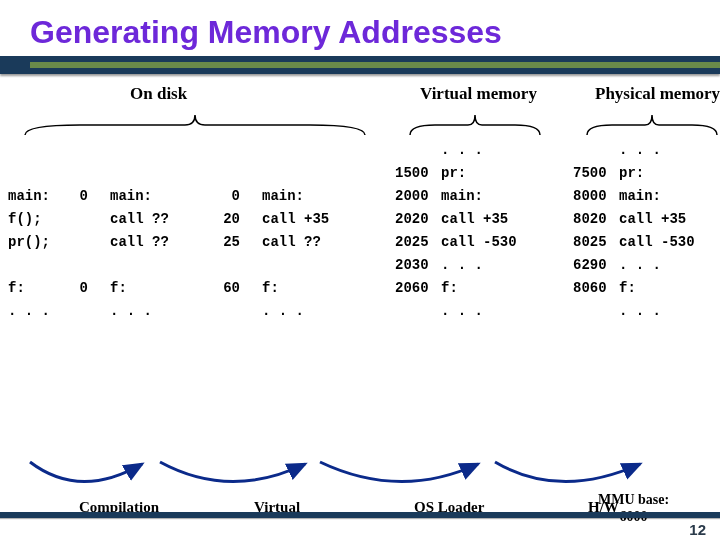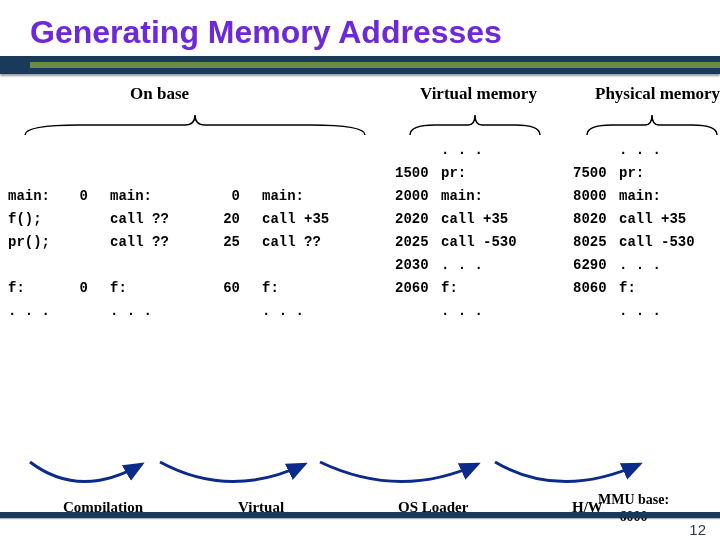--- a/index.html
+++ b/index.html
@@ -77,21 +77,21 @@
   .gap { height: 23px; }
 
   .stages {
     position: absolute;
     top: 415px;
     width: 720px;
     font-family: "Comic Sans MS", cursive;
     font-size: 15px;
     font-weight: bold;
   }
-  .stg { position: absolute; white-space: nowrap; }
+  .stg { position: absolute; white-space: nowrap; margin-left: 16px; }
   .stg-comp { left: 63px; }
   .stg-link { left: 238px; }
   .stg-load { left: 398px; }
   .stg-hw   { left: 572px; }
   .mmu {
     position: absolute;
     left: 598px;
     top: 408px;
     font-family: Liberation Serif, serif;
     font-weight: bold;
@@ -107,36 +107,36 @@
     width: 720px;
     height: 6px;
     background: #1a3a5a;
     box-shadow: 0 1px 1px rgba(0,0,0,0.3);
   }
   .pagenum {
     position: absolute;
     right: 14px;
     bottom: 2px;
     font-size: 15px;
-    font-weight: normal;
+    font-weight: bold;
     color: #2a3a4a;
   }
   .arrow-svg { position: absolute; top: 372px; left: 0; pointer-events: none; }
 </style>
 </head>
 <body>
 
 <div class="title">Generating Memory Addresses</div>
 <div class="divider-bar">
     <div class="inner"></div>
   </div>
 
 <div class="content">
   <div class="heads">
-    <div class="hd-ondisk">On base</div>
+    <div class="hd-ondisk">On disk</div>
     <div class="hd-virt">Virtual memory</div>
     <div class="hd-phys">Physical memory</div>
   </div>
 
   <svg class="brace" style="left:20px;top:26px" width="350" height="30">
     <path d="M5 25 Q5 15 60 15 L165 15 Q175 15 175 5 Q175 15 185 15 L290 15 Q345 15 345 25" fill="none" stroke="#000" stroke-width="1.5"></path>
   </svg>
   <svg class="brace" style="left:405px;top:26px" width="140" height="30">
     <path d="M5 25 Q5 15 30 15 L63 15 Q70 15 70 5 Q70 15 77 15 L110 15 Q135 15 135 25" fill="none" stroke="#000" stroke-width="1.5"></path>
   </svg>

